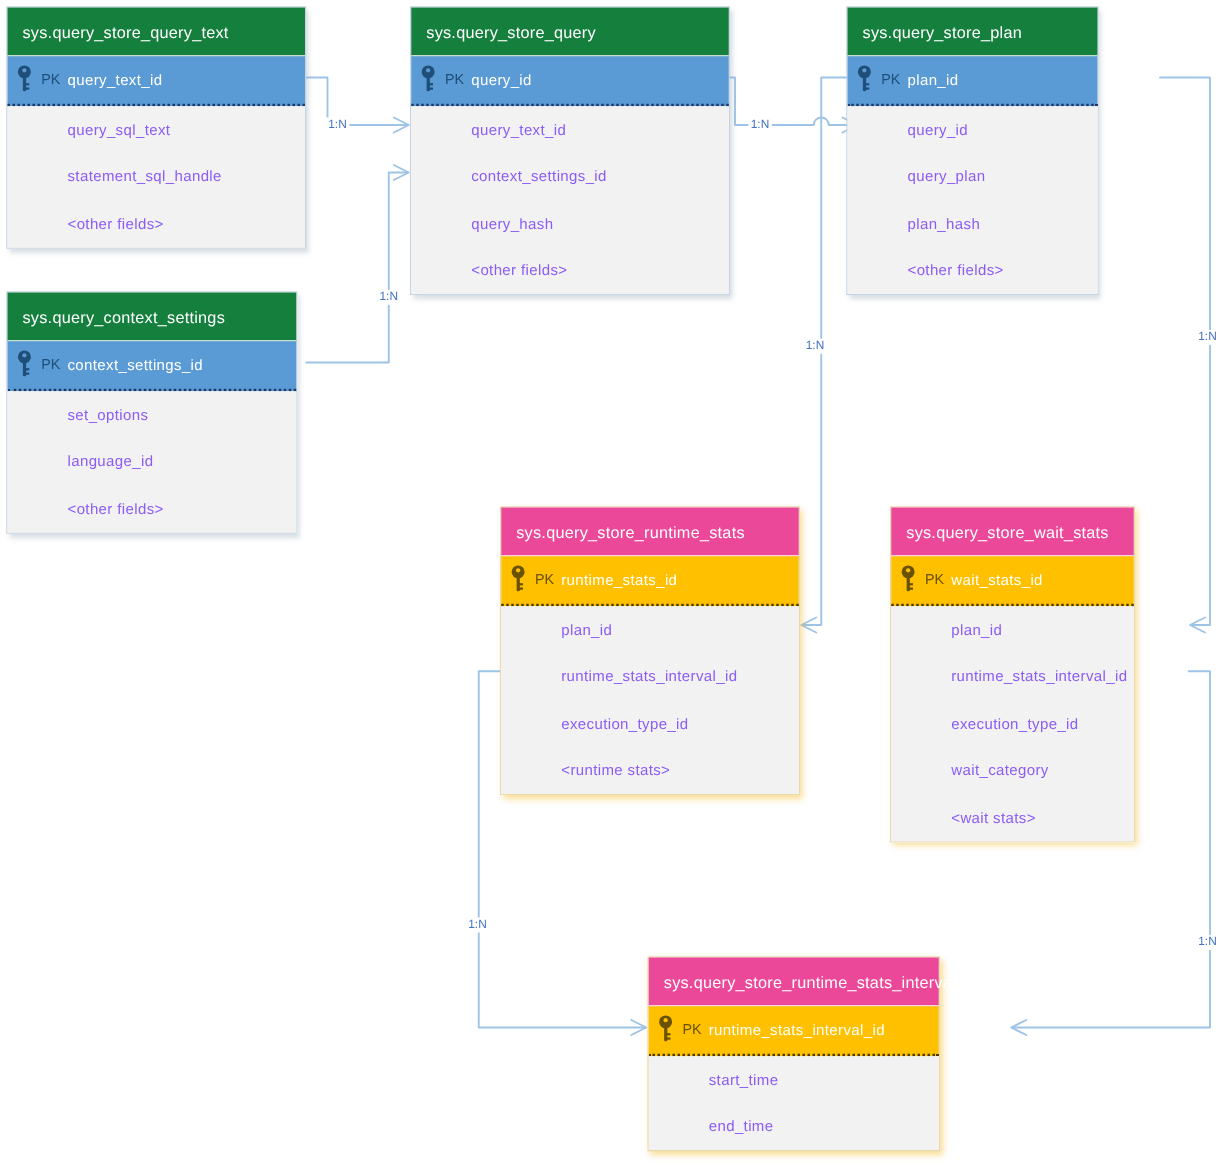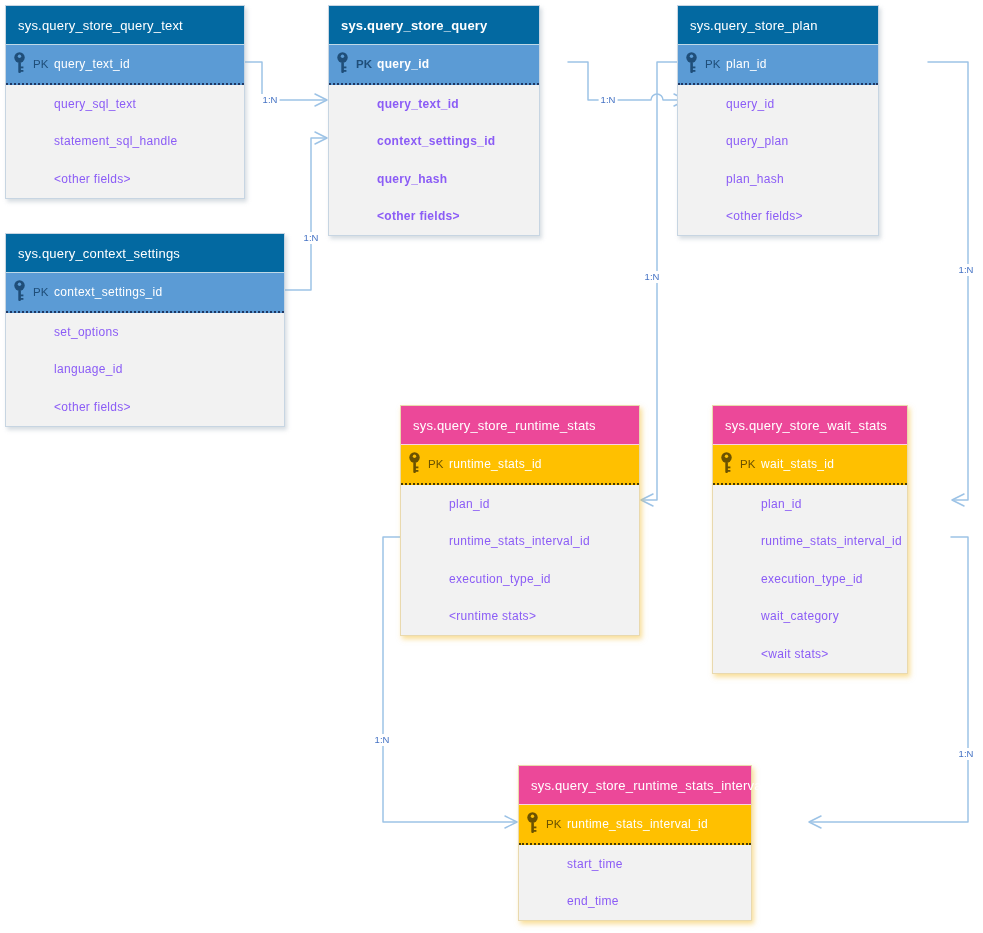--- a/index.html
+++ b/index.html
@@ -7,21 +7,21 @@
     position:relative;width:983px;height:933px;background:#ffffff;overflow:hidden;
     font-family:"Liberation Sans", sans-serif;
   }
   .table{position:absolute;box-sizing:border-box;}
   .table.blue{border:1px solid #c7d5e2;box-shadow:2px 3px 4px rgba(150,165,180,.38);}
   .table.orange{border:1px solid #e9d9ae;box-shadow:2px 3px 5px rgba(243,190,48,.5);}
   .tbl-header{
     height:38px;display:flex;align-items:center;padding-left:12px;
     color:#ffffff;font-size:13px;letter-spacing:.2px;
   }
-  .blue .tbl-header{background:#0369a1;border-bottom:1px solid rgba(255,255,255,.75);}
+  .blue .tbl-header{background:#15803d;border-bottom:1px solid rgba(255,255,255,.75);}
   .orange .tbl-header{background:#ec4899;border-bottom:1px solid rgba(255,255,255,.75);}
   .pk-row{height:38px;display:flex;align-items:center;font-size:12px;}
   .blue .pk-row{background:#5B9BD5;border-bottom:2px dotted #1F3864;}
   .orange .pk-row{background:#FFC000;border-bottom:2px dotted #4a3b00;}
   .pk-badge{display:flex;align-items:center;width:48px;padding-left:7px;box-sizing:border-box;}
   .pk-label{font-size:11.5px;margin-left:7px;}
   .blue .pk-label{color:#1F4E79;}
   .orange .pk-label{color:#6b5200;}
   .pk-field{color:#ffffff;letter-spacing:.3px;}
   .blue .key-head{fill:#1F4E79;}
@@ -89,21 +89,21 @@
       </span>
       <span class="pk-field">query_text_id</span>
     </div>
     <div class="tbl-body">
       <div class="field-row">query_sql_text</div>
       <div class="field-row">statement_sql_handle</div>
       <div class="field-row">&lt;other fields&gt;</div>
     </div>
   </div>
 
-  <div class="table blue" style="left:328px;top:5px;width:212px;font-weight:bold;">
+  <div class="table blue" style="left:328px;top:5px;width:256px;">
     <div class="tbl-header">
         <span>sys.query_store_query</span>
       </div>
     <div class="pk-row">
       <span class="pk-badge">
         <span><svg width="13" height="22" viewBox="0 0 13 22">
               <circle class="key-head" cx="6.5" cy="5.5" r="5.2"></circle>
               <circle class="key-hole" cx="6.5" cy="4.2" r="1.7"></circle>
               <rect class="key-head" x="5.3" y="10" width="2.6" height="11" rx="1"></rect>
               <rect class="key-head" x="7" y="14.5" width="3.4" height="1.8"></rect>
@@ -139,21 +139,21 @@
       <span class="pk-field">plan_id</span>
     </div>
     <div class="tbl-body">
       <div class="field-row">query_id</div>
       <div class="field-row">query_plan</div>
       <div class="field-row">plan_hash</div>
       <div class="field-row">&lt;other fields&gt;</div>
     </div>
   </div>
 
-  <div class="table blue" style="left:5px;top:233px;width:280px;">
+  <div class="table blue" style="left:5px;top:233px;width:233px;">
     <div class="tbl-header">
         <span>sys.query_context_settings</span>
       </div>
     <div class="pk-row">
       <span class="pk-badge">
         <span><svg width="13" height="22" viewBox="0 0 13 22">
               <circle class="key-head" cx="6.5" cy="5.5" r="5.2"></circle>
               <circle class="key-hole" cx="6.5" cy="4.2" r="1.7"></circle>
               <rect class="key-head" x="5.3" y="10" width="2.6" height="11" rx="1"></rect>
               <rect class="key-head" x="7" y="14.5" width="3.4" height="1.8"></rect>

